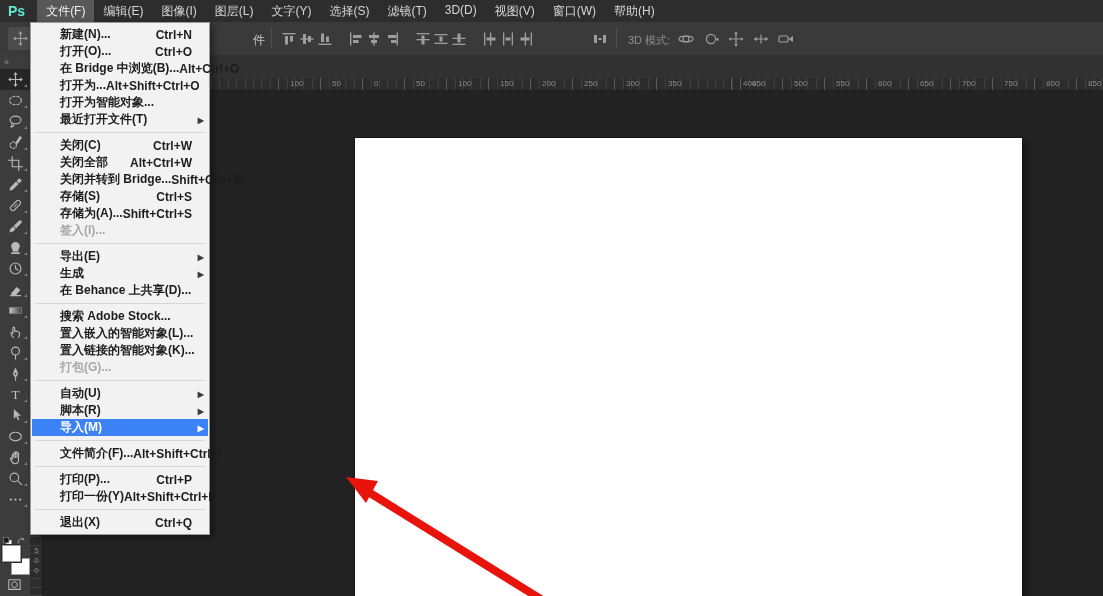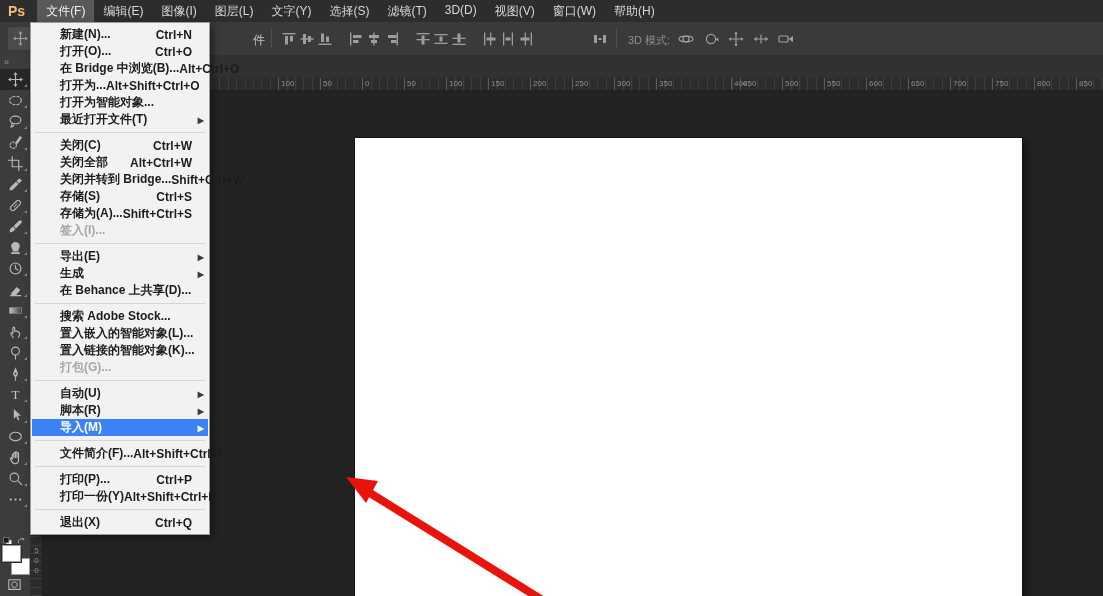--- a/index.html
+++ b/index.html
@@ -1,20 +1,20 @@
 <!DOCTYPE html>
 <html><head>
 <meta charset="utf-8">
 <style>
   html,body{margin:0;padding:0;background:#111;}
   .stage{position:relative;width:1103px;height:596px;overflow:hidden;background:#252525;
          font-family:"Liberation Sans",sans-serif;-webkit-font-smoothing:antialiased;}
   
   .menubar{position:absolute;left:0;top:0;right:0;height:22px;background:#2d2d2d;display:flex;align-items:center;z-index:5;}
-  .pslogo{color:#fdba74;font-weight:bold;font-size:14px;padding:0 12px 0 8px;}
+  .pslogo{color:#5eead4;font-weight:bold;font-size:14px;padding:0 12px 0 8px;}
   .mtitle{color:#d6d6d6;font-size:12px;padding:4px 9px;cursor:default;}
   .mtitle.active{background:#585858;color:#f0f0f0;}
   
   .optionsbar{position:absolute;left:0;top:22px;right:0;height:33px;background:#3a3a3a;border-bottom:1px solid #262626;}
   .tool-tile{position:absolute;left:8px;top:5px;width:24px;height:23px;background:#4b4b4b;border-radius:2px;
              display:flex;align-items:center;justify-content:center;}
   .tool-tile svg{width:15px;height:15px;}
   .opt-frag{position:absolute;left:253px;top:10px;color:#c6c6c6;font-size:12px;}
   .ob-sep{position:absolute;top:6px;width:1px;height:20px;background:#4f4f4f;}
   .ob-icons{position:absolute;left:281px;top:9px;display:flex;align-items:center;}
@@ -40,21 +40,21 @@
   .mini{position:absolute;width:11px;height:11px;}
   .mini svg{width:11px;height:11px;}
   .fgsw{position:absolute;left:2px;top:12px;width:17px;height:15px;background:#fff;border:1px solid #9b9b9b;box-shadow:0 0 0 1px #2b2b2b;z-index:2;}
   .bgsw{position:absolute;left:11px;top:25px;width:17px;height:15px;background:#fff;border:1px solid #9b9b9b;}
   .qmask{position:absolute;left:5px;top:45px;width:19px;height:14px;}
   .qmask svg{width:19px;height:14px;}
   
   .corner{position:absolute;left:30px;top:78px;width:13px;height:13px;background:#2c2c2c;border-right:1px solid #1e1e1e;border-bottom:1px solid #1e1e1e;}
   .hruler{position:absolute;left:43px;top:78px;right:0;height:12px;background:#2c2c2c;border-bottom:1px solid #1e1e1e;
           background-image:repeating-linear-gradient(90deg,#3e3e3e 0 1px,transparent 1px 8.4px);}
-  .rlab{position:absolute;top:0;height:12px;font-size:8px;line-height:11px;color:#8d8d8d;border-left:1px solid #5c5c5c;padding-left:2px;}
+  .rlab{position:absolute;top:0;height:12px;font-size:8px;line-height:11px;color:#8d8d8d;border-left:1px solid #5c5c5c;padding-left:11px;}
   .vruler{position:absolute;left:30px;top:91px;width:12px;bottom:0;background:#2c2c2c;border-right:1px solid #1e1e1e;
           background-image:repeating-linear-gradient(0deg,#3e3e3e 0 1px,transparent 1px 8.4px);}
   .vlab{position:absolute;left:2px;top:455px;writing-mode:vertical-rl;text-orientation:upright;font-size:8px;color:#8d8d8d;letter-spacing:1px;}
   .pasteboard{position:absolute;left:43px;top:91px;right:0;bottom:0;background:#232323;}
   .canvas{position:absolute;left:312px;top:47px;width:667px;height:472px;background:#ffffff;
           box-shadow:0 0 0 1px #161616, 4px 4px 10px rgba(0,0,0,.5);}
   
   .menu{position:absolute;background:#f2f2f2;border:1px solid #9c9c9c;box-shadow:3px 3px 7px rgba(0,0,0,.45);
         font-size:12px;color:#1c1c1c;padding:3px 1px;box-sizing:border-box;}
   #file-menu{left:30px;top:22px;width:180px;z-index:10;font-weight:bold;}

